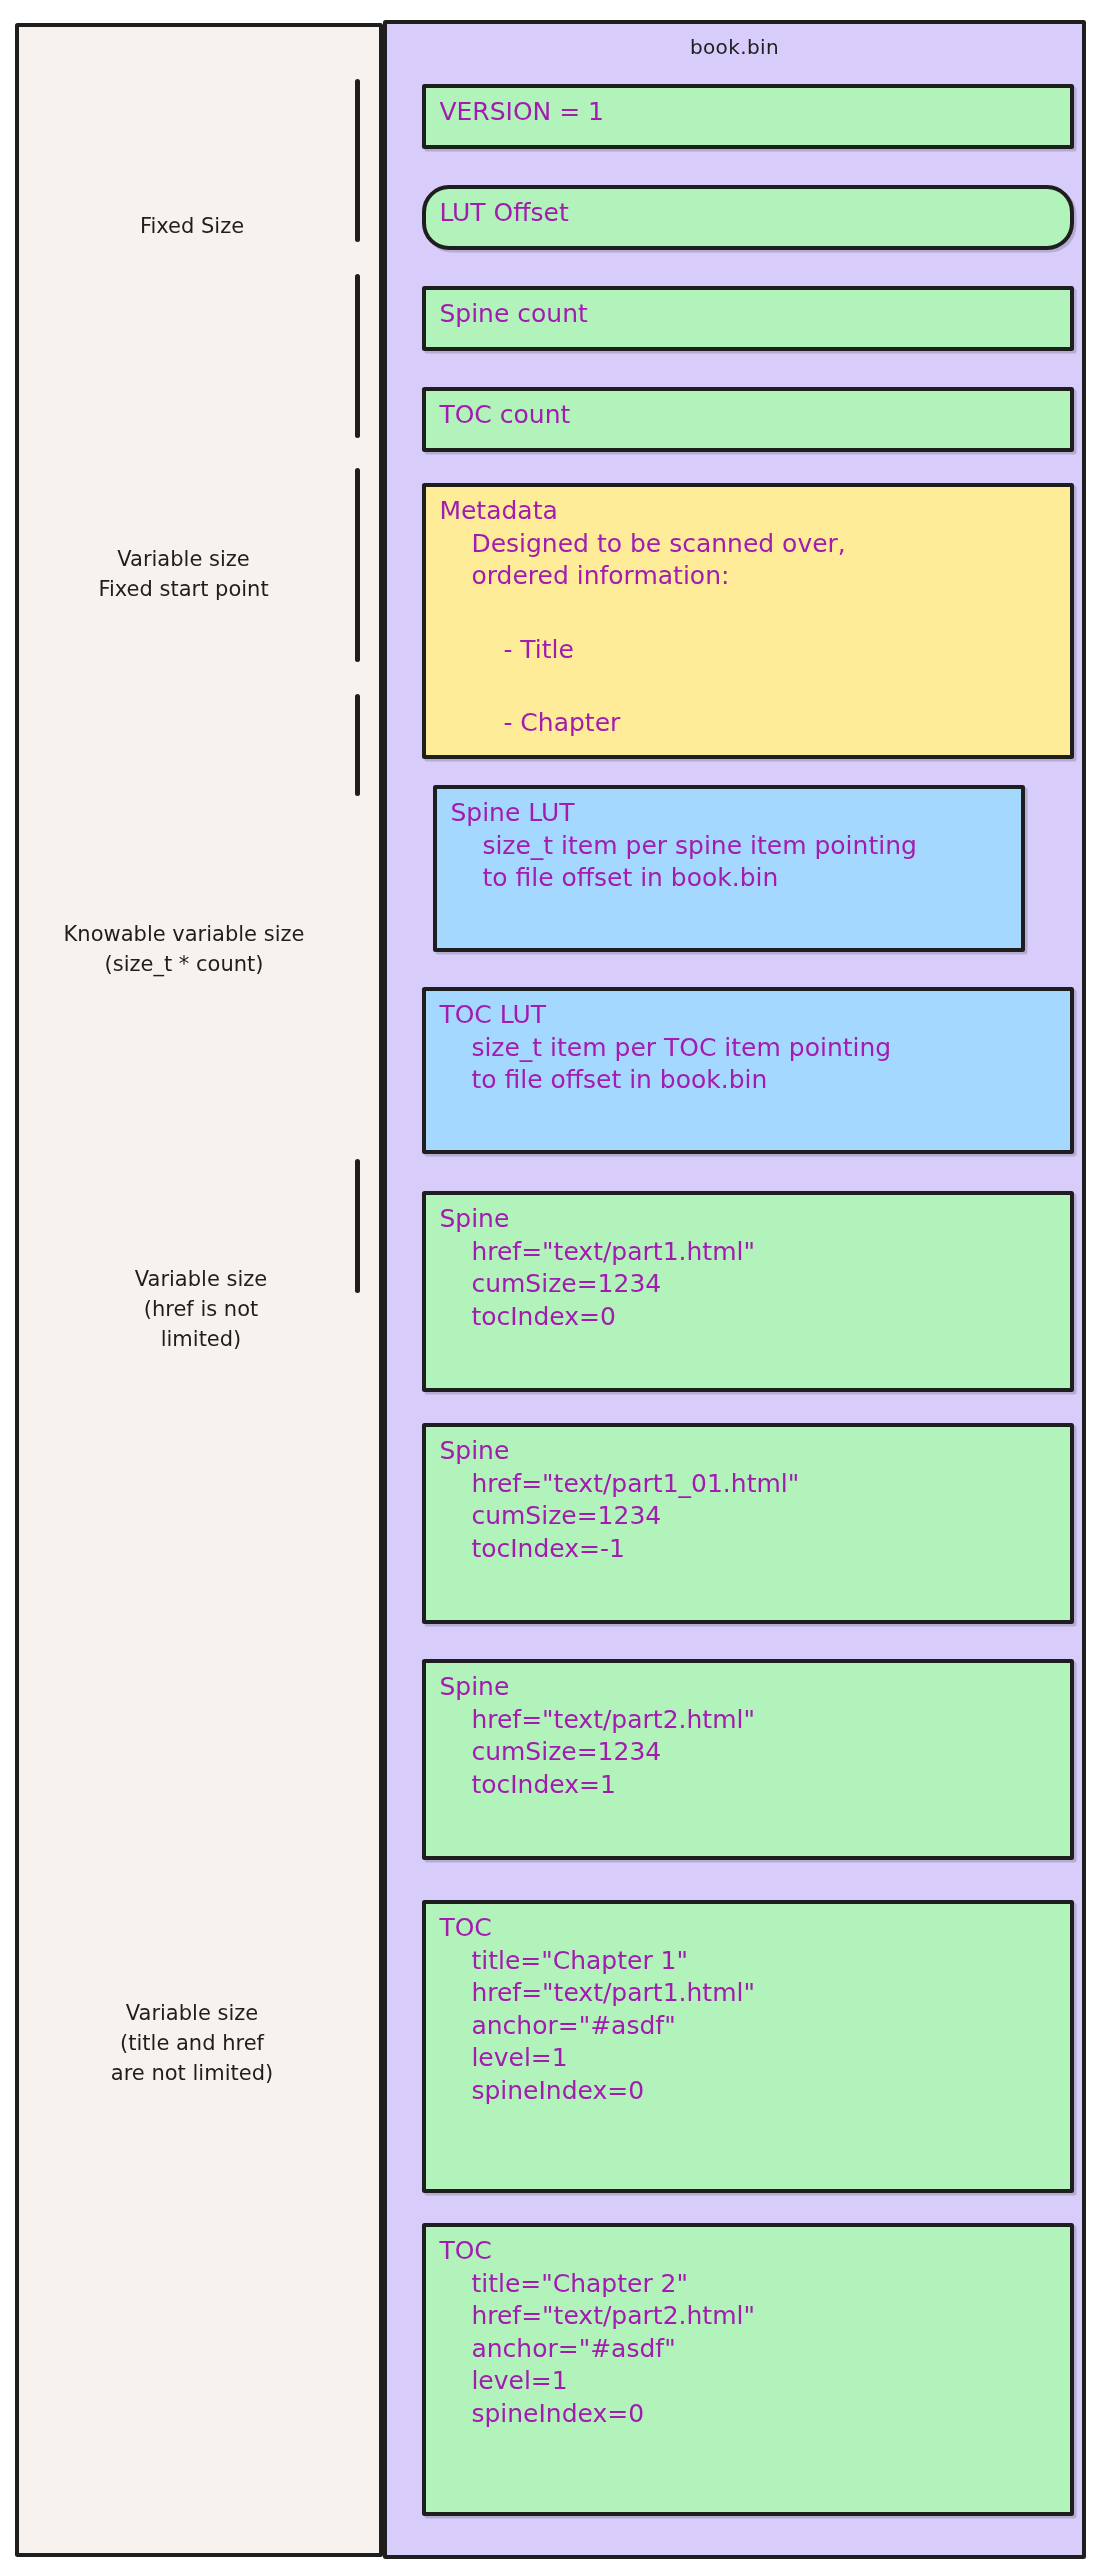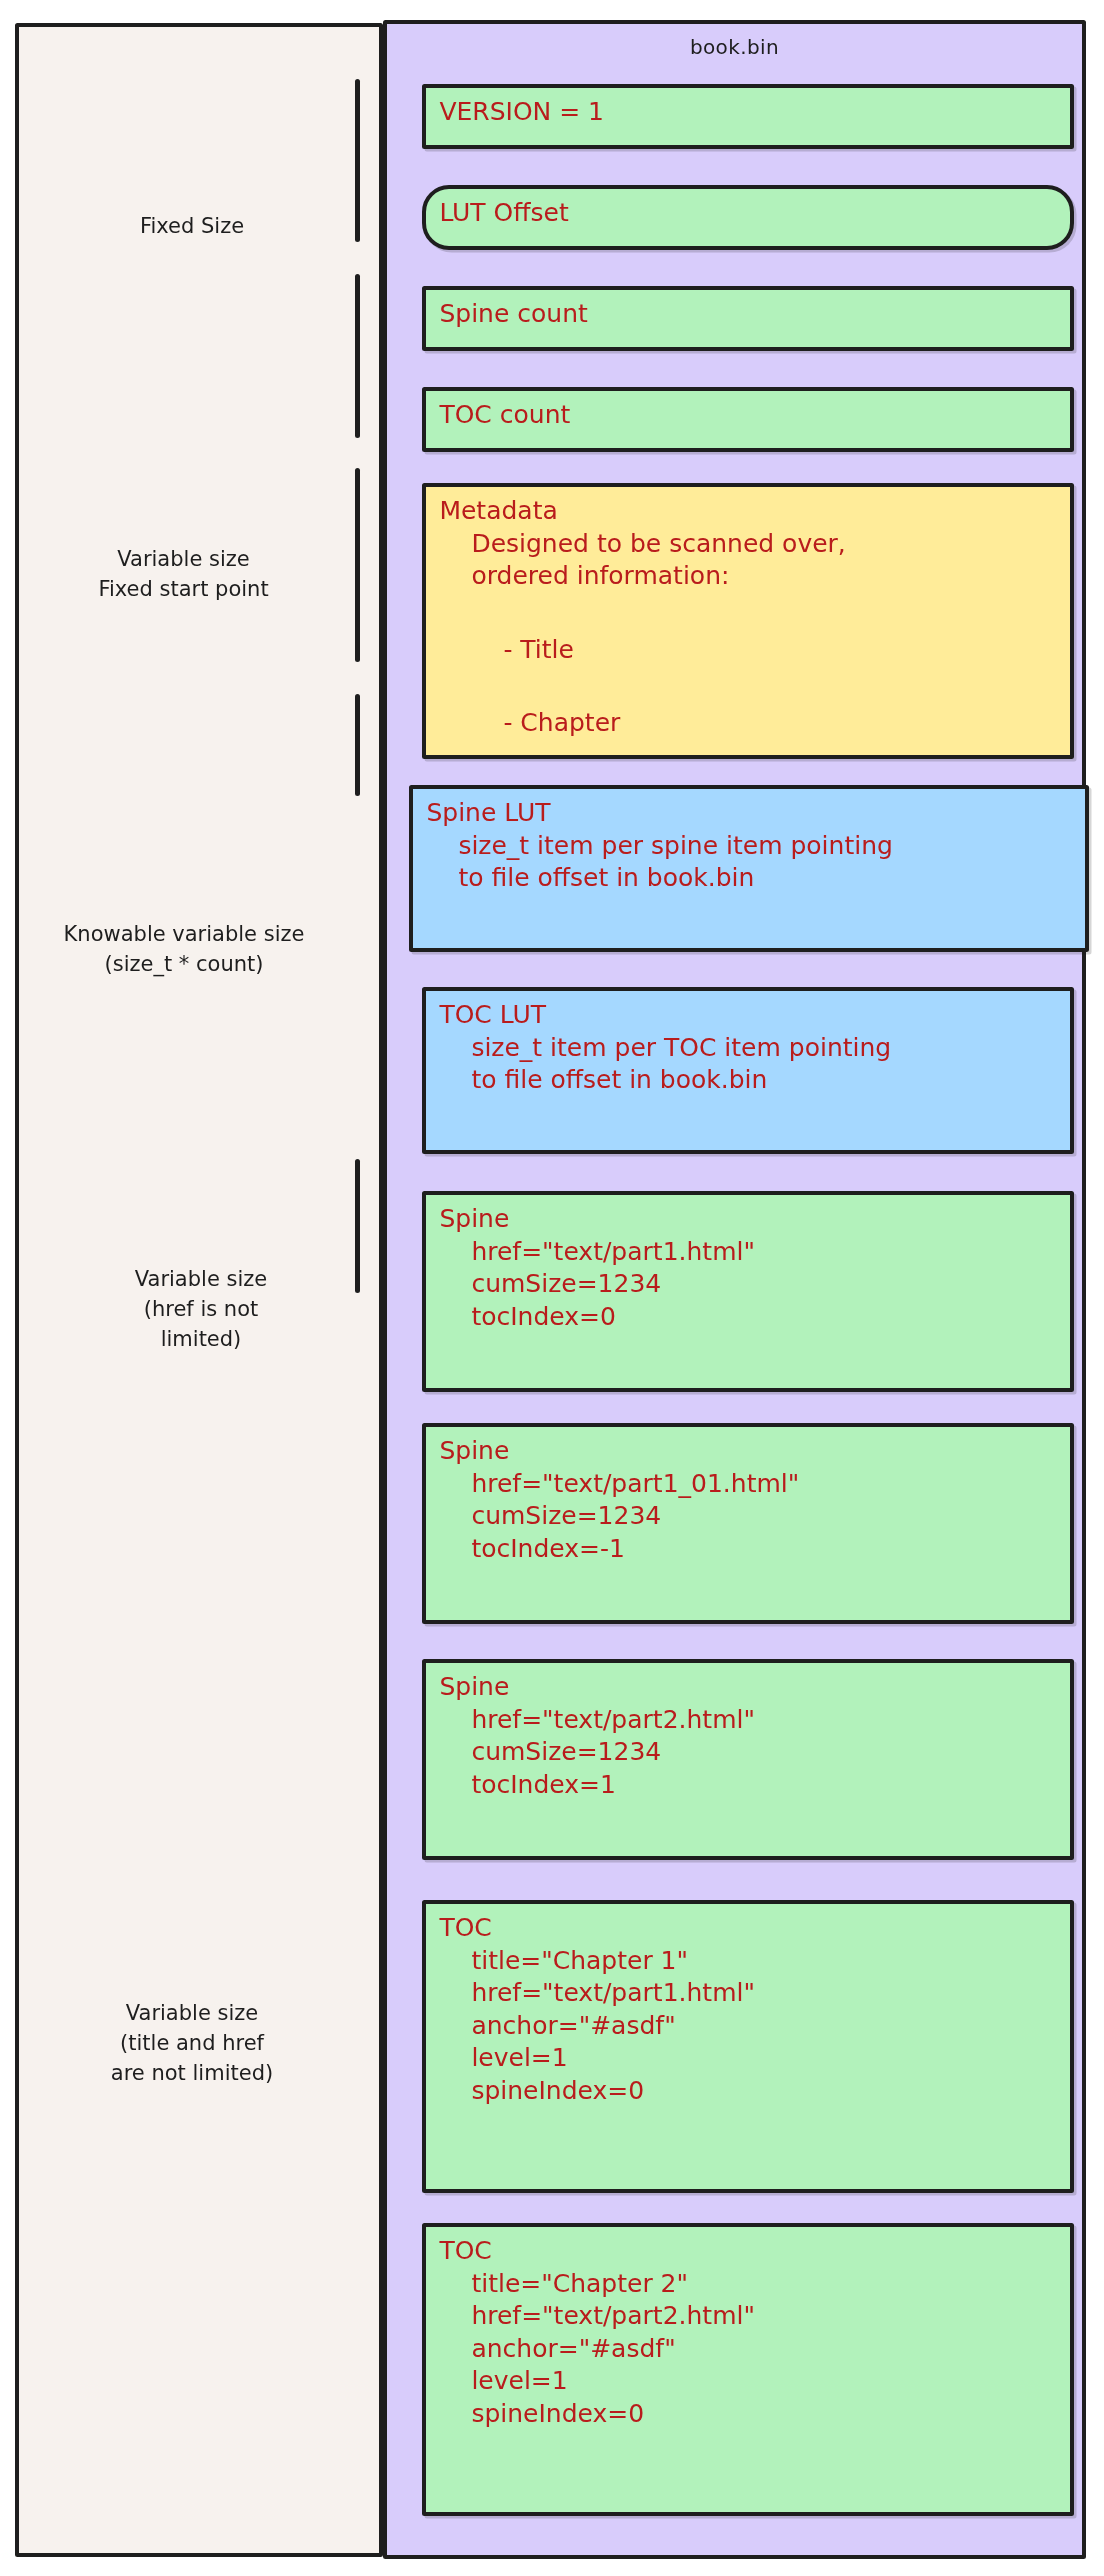--- a/index.html
+++ b/index.html
@@ -57,21 +57,21 @@
     letter-spacing: 0.4px;
   }
 
   
   .block {
     position: absolute;
     box-sizing: border-box;
     border: 4.2px solid #1e1e1e;
     border-radius: 2.5px;
     padding: 8.4px 13.4px 6.7px 13.4px;
-    color: #b91c1c;
+    color: #a21caf;
     font-size: 25px;
     line-height: 1.30;
     white-space: pre;
     box-shadow: 2.5px 2.5px 0 rgba(30,30,30,0.18);
   }
   .green { background: #b2f2bb; }
   .yellow { background: #ffec99; }
   .blue  { background: #a5d8ff; }
 
   .block .head { display: block; }
@@ -123,21 +123,21 @@
 limited)</div>
   <div class="left-label" style="left:50px; top:1999px; width:284px;">Variable size
 (title and href
 are not limited)</div>
 
   <div class="block green" style="left:422px; top:84px;  width:652px; height:65px;"><span class="head">VERSION = 1</span></div>
   <div class="block green" style="left:422px; top:185px;  width:652px; height:65px;border-radius:27px;"><span class="head">LUT Offset</span></div>
   <div class="block green" style="left:422px; top:286px;  width:652px; height:65px;"><span class="head">Spine count</span></div>
   <div class="block green" style="left:422px; top:387px;  width:652px; height:65px;"><span class="head">TOC count</span></div>
   <div class="block yellow" style="left:422px; top:483px;  width:652px; height:276px;"><span class="head">Metadata</span><span class="sub">Designed to be scanned over,</span><span class="sub">ordered information:</span><span class="sub2">- Title</span><span class="sub2">- Chapter</span><span class="sub2">- Book cover path</span></div>
-  <div class="block blue" style="left:409px; top:785px;  width:680px; height:167px;"><span class="head">Spine LUT</span><span class="sub">size_t item per spine item pointing</span><span class="sub">to file offset in book.bin</span></div>
+  <div class="block blue" style="left:433px; top:785px;  width:592px; height:167px;"><span class="head">Spine LUT</span><span class="sub">size_t item per spine item pointing</span><span class="sub">to file offset in book.bin</span></div>
   <div class="block blue" style="left:422px; top:987px; width:652px; height:167px;"><span class="head">TOC LUT</span><span class="sub">size_t item per TOC item pointing</span><span class="sub">to file offset in book.bin</span></div>
   <div class="block green" style="left:422px; top:1191px; width:652px; height:201px;"><span class="head">Spine</span><span class="sub">href="text/part1.html"</span><span class="sub">cumSize=1234</span><span class="sub">tocIndex=0</span></div>
   <div class="block green" style="left:422px; top:1423px; width:652px; height:201px;"><span class="head">Spine</span><span class="sub">href="text/part1_01.html"</span><span class="sub">cumSize=1234</span><span class="sub">tocIndex=-1</span></div>
   <div class="block green" style="left:422px; top:1659px; width:652px; height:201px;"><span class="head">Spine</span><span class="sub">href="text/part2.html"</span><span class="sub">cumSize=1234</span><span class="sub">tocIndex=1</span></div>
   <div class="block green" style="left:422px; top:1900px; width:652px; height:293px;"><span class="head">TOC</span><span class="sub">title="Chapter 1"</span><span class="sub">href="text/part1.html"</span><span class="sub">anchor="#asdf"</span><span class="sub">level=1</span><span class="sub">spineIndex=0</span></div>
   <div class="block green" style="left:422px; top:2223px; width:652px; height:293px;"><span class="head">TOC</span><span class="sub">title="Chapter 2"</span><span class="sub">href="text/part2.html"</span><span class="sub">anchor="#asdf"</span><span class="sub">level=1</span><span class="sub">spineIndex=0</span></div>
 
 </div>
 
 

